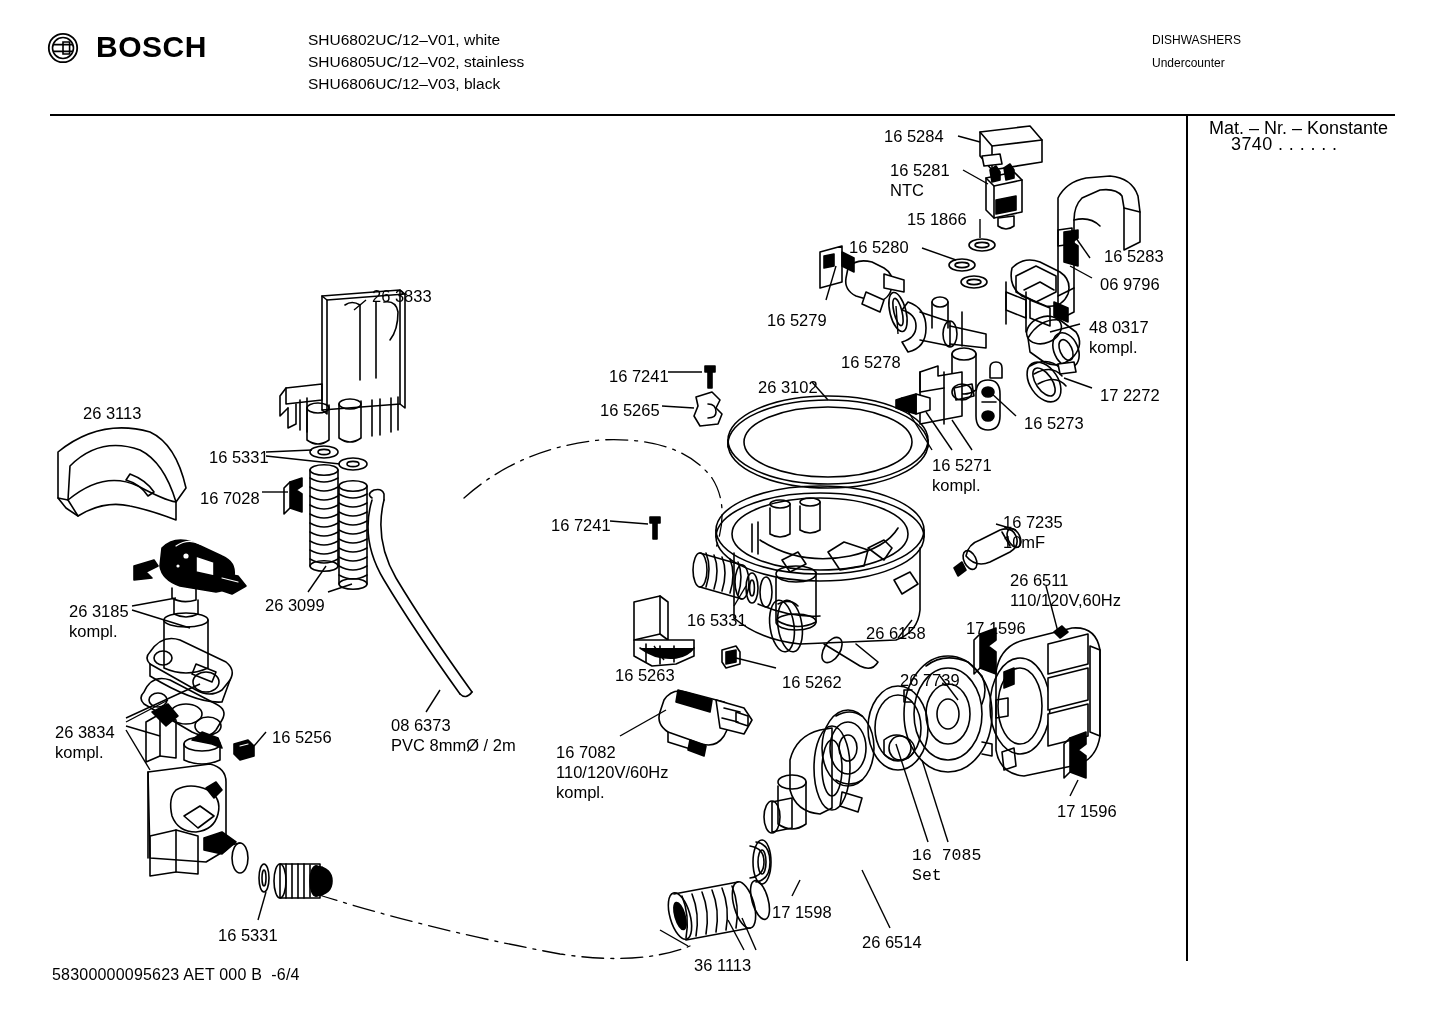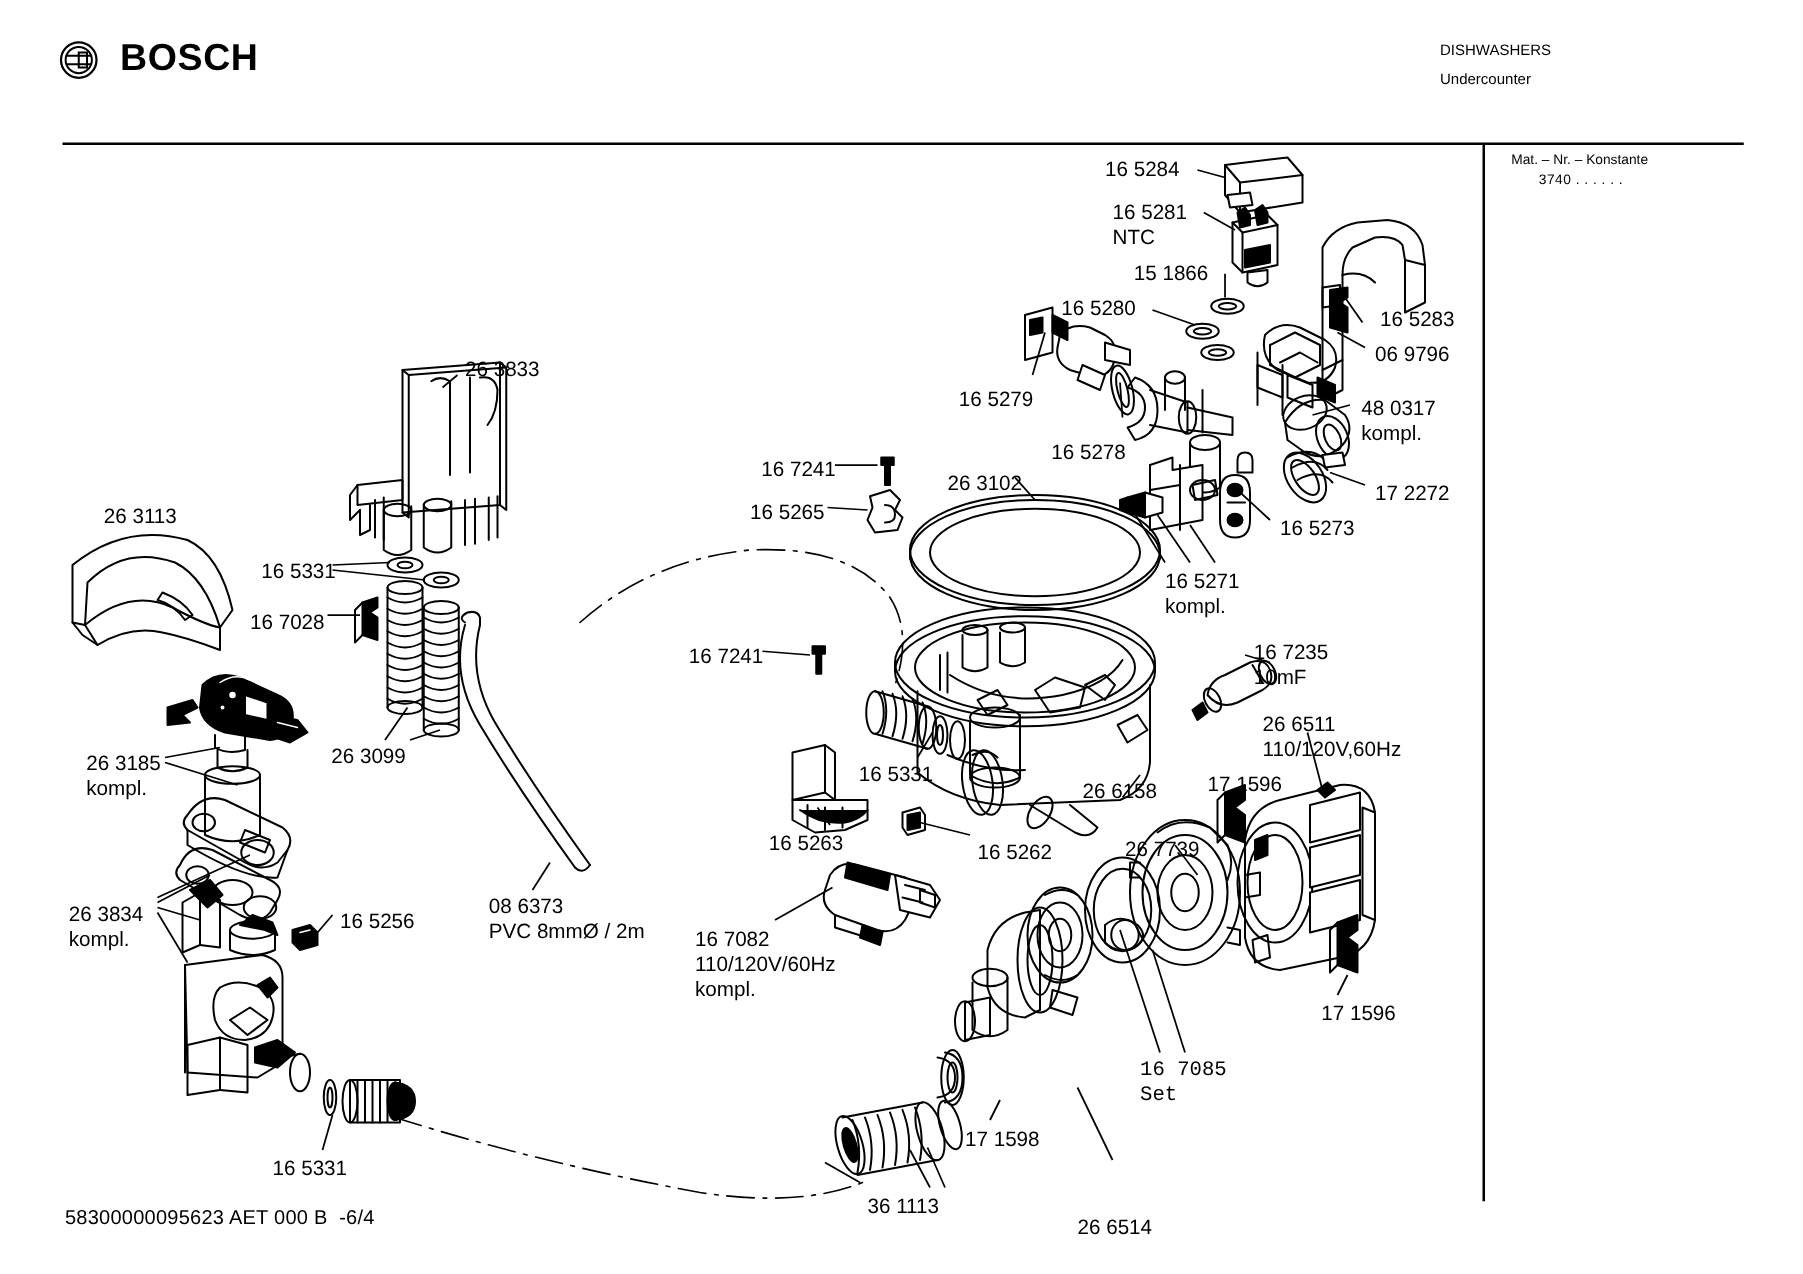--- a/index.html
+++ b/index.html
@@ -61,21 +61,21 @@
   #rule-vert {
     position: absolute;
     left: 1186px; top: 116px;
     width: 0; height: 845px;
     border-left: 2.5px solid #000;
   }
   
   #konstante {
     position: absolute;
     left: 1209px; top: 120px;
-    font-size: 11px;
+    font-size: 18px;
     line-height: 16px;
   }
   #konstante .k-line2 {
     padding-left: 22px;
     letter-spacing: 0.4px;
   }
   
   #footer {
     position: absolute;
     left: 52px; top: 966px;
@@ -110,20 +110,25 @@
       <svg width="32" height="32" viewBox="0 0 32 32">
         <circle cx="16" cy="16" r="14.2" fill="none" stroke="#000" stroke-width="1.8"></circle>
         <circle cx="16" cy="16" r="10.5" fill="none" stroke="#000" stroke-width="1.6"></circle>
         <path d="M6.3 12.6 H16 V10.0 H22.6 V22.0 H16 V19.4 H6.3" fill="none" stroke="#000" stroke-width="1.6"></path>
         <path d="M25.7 12.6 H16 V19.4 H25.7" fill="none" stroke="#000" stroke-width="1.6"></path>
       </svg>
     </div>
 
     <div id="bosch-wordmark">BOSCH</div>
 
+    <div id="model-block">
+      <div>SHU6802UC/12–V01, white</div>
+      <div>SHU6805UC/12–V02, stainless</div>
+      <div>SHU6806UC/12–V03, black</div>
+    </div>
 
     <div id="category-block">
       <div>DISHWASHERS</div>
       <div>Undercounter</div>
     </div>
   </div>
 
   <div id="rule-top"></div>
   <div id="rule-vert"></div>
 
@@ -603,21 +608,21 @@
     <div class="lbl" style="left:391px; top:715px;"><span>08 6373</span><br><span>PVC 8mmØ / 2m</span></div>
     <div class="lbl" style="left:556px; top:742px;"><span>16 7082</span><br><span>110/120V/60Hz</span><br><span>kompl.</span></div>
 
     <div class="lbl" style="left:1003px; top:512px;"><span>16 7235</span><br><span>10mF</span></div>
     <div class="lbl" style="left:1010px; top:570px;"><span>26 6511</span><br><span>110/120V,60Hz</span></div>
     <div class="lbl" style="left:966px; top:618px;"><span>17 1596</span></div>
     <div class="lbl" style="left:900px; top:670px;"><span>26 7739</span></div>
     <div class="lbl" style="left:1057px; top:801px;"><span>17 1596</span></div>
     <div class="lbl" style="left:912px; top:846px;font-family:Liberation Mono, monospace;"><span>16 7085</span><br><span>Set</span></div>
     <div class="lbl" style="left:772px; top:902px;"><span>17 1598</span></div>
-    <div class="lbl" style="left:862px; top:932px;margin-top:40px;"><span>26 6514</span></div>
+    <div class="lbl" style="left:862px; top:932px;"><span>26 6514</span></div>
     <div class="lbl" style="left:694px; top:955px;"><span>36 1113</span></div>
 
   </div>
 
   <svg style="position:absolute;left:0;top:0;width:1442px;height:1019px;pointer-events:none" viewBox="0 0 1442 1019">
     <g stroke="#000" stroke-width="1.4" fill="none">
       <path d="M958 136 L980 142"></path>
       <path d="M963 170 L988 184"></path>
       <path d="M980 219 L980 238"></path>
       <path d="M922 248 L956 260"></path>

